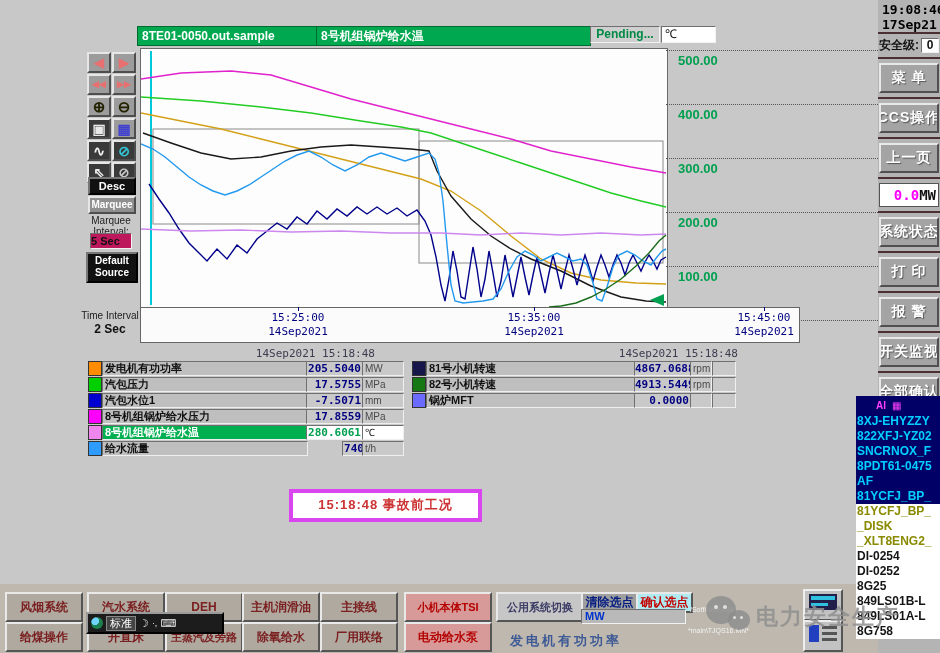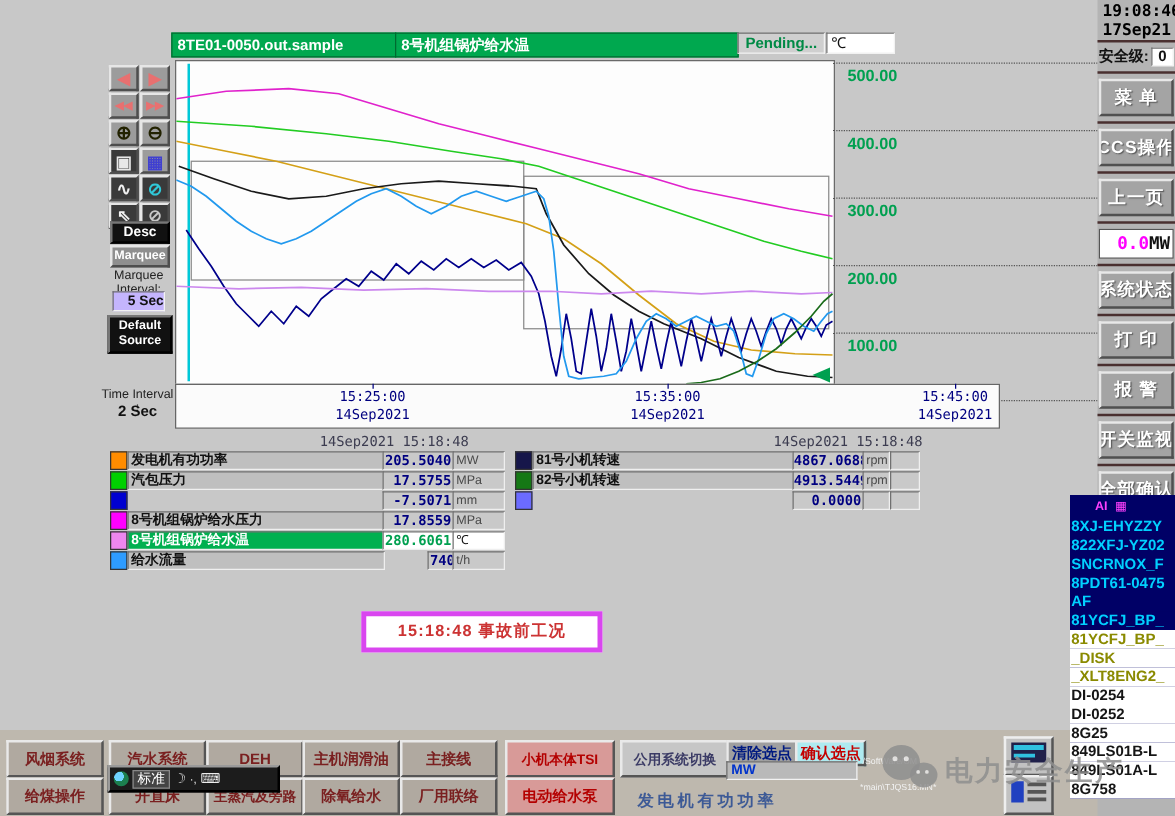--- a/index.html
+++ b/index.html
@@ -143,21 +143,21 @@
           <span class="tb-glyph" style="color: rgb(240, 240, 240); font-size: 13px;">⇖</span>
         </div>
         <div class="tb-btn dark">
           <span class="tb-glyph" style="color: rgb(200, 200, 200); font-size: 13px;">⊘</span>
         </div>
       </div>
   </div>
   <div class="abs mini-black" style="left:88px;top:177px;width:44px;height:14px;font-size:11px;line-height:14px">Desc</div>
   <div class="abs mini-gray" style="left:88px;top:196px;width:44px;height:14px;font-size:10px;line-height:14px">Marquee</div>
   <div class="abs mini-label" style="left:82px;top:215px;width:58px">Marquee Interval:</div>
-  <div class="abs sunken" style="left:90px;top:233px;width:40px;height:14px;background:#c4b5fd;color:#111;font-weight:bold;font-size:11px;text-align:right;line-height:14px">5 Sec</div>
+  <div class="abs sunken" style="left:90px;top:233px;width:40px;height:14px;background:#be185d;color:#111;font-weight:bold;font-size:11px;text-align:left;line-height:14px">5 Sec</div>
   <div class="abs mini-black" style="left:86px;top:252px;width:48px;height:26px;font-size:10px;line-height:12px;padding-top:1px">Default Source</div>
   <div class="abs mini-label" style="left:80px;top:310px;width:60px">Time Interval :</div>
   <div class="abs" style="left:80px;top:322px;width:60px;text-align:center;font-weight:bold;font-size:12px">2 Sec</div>
 
   <div class="abs" id="plot" style="left:140px;top:48px;width:526px;height:258px">
     <svg id="plot-svg" width="526" height="258" viewBox="0 0 526 258">
         <line x1="10" x2="10" y1="2" y2="256" stroke="#00c8d8" stroke-width="2"></line>
         <rect x="12" y="80" width="266" height="95" fill="none" stroke="#8a8a8a" stroke-width="1"></rect>
         <rect x="278" y="92" width="244" height="122" fill="none" stroke="#8a8a8a" stroke-width="1"></rect>
         <polyline points="0,30 40,24 90,22 130,26 170,38 210,50 250,60 290,70 330,80 370,90 410,102 450,110 490,118 525,124" fill="none" stroke="#e022cc" stroke-width="1.4"></polyline>
@@ -214,20 +214,21 @@
         <div class="tcell tunit" style="left: 274px; width: 38px;">MW</div>
       </div>
       <div class="trow" style="left: 88px; top: 377px; width: 330px;">
         <div class="swatch" style="left: 0px; background: rgb(0, 208, 0);"></div>
         <div class="tcell tlab" style="left: 14px; width: 200px;">汽包压力</div>
         <div class="tcell tval" style="left: 218px; width: 54px;">17.5755</div>
         <div class="tcell tunit" style="left: 274px; width: 38px;">MPa</div>
       </div>
       <div class="trow" style="left: 88px; top: 393px; width: 330px;">
         <div class="swatch" style="left: 0px; background: rgb(0, 0, 208);"></div>
+        <div class="tcell tlab" style="left: 14px; width: 200px;">汽包水位1</div>
         <div class="tcell tval" style="left: 218px; width: 54px;">-7.5071</div>
         <div class="tcell tunit" style="left: 274px; width: 38px;">mm</div>
       </div>
       <div class="trow" style="left: 88px; top: 409px; width: 330px;">
         <div class="swatch" style="left: 0px; background: rgb(255, 0, 255);"></div>
         <div class="tcell tlab" style="left: 14px; width: 200px;">8号机组锅炉给水压力</div>
         <div class="tcell tval" style="left: 218px; width: 54px;">17.8559</div>
         <div class="tcell tunit" style="left: 274px; width: 38px;">MPa</div>
       </div>
       <div class="trow hl" style="left: 88px; top: 425px; width: 330px;">
@@ -253,20 +254,21 @@
       </div>
       <div class="trow" style="left: 412px; top: 377px; width: 330px;">
         <div class="swatch" style="left: 0px; background: rgb(21, 120, 21);"></div>
         <div class="tcell tlab" style="left: 14px; width: 204px;">82号小机转速</div>
         <div class="tcell tval" style="left: 222px; width: 54px;">4913.5449</div>
         <div class="tcell tunit" style="left: 278px; width: 18px;">rpm</div>
         <div class="tcell tunit" style="left: 300px; width: 20px;"></div>
       </div>
       <div class="trow" style="left: 412px; top: 393px; width: 330px;">
         <div class="swatch" style="left: 0px; background: rgb(107, 107, 255);"></div>
+        <div class="tcell tlab" style="left: 14px; width: 204px;">锅炉MFT</div>
         <div class="tcell tval" style="left: 222px; width: 54px;">0.0000</div>
         <div class="tcell tunit" style="left: 278px; width: 18px;"></div>
         <div class="tcell tunit" style="left: 300px; width: 20px;"></div>
       </div>
     </div>
 
   <div class="abs" id="event-box" style="left:289px;top:489px;width:185px;height:25px">15:18:48  事故前工况</div>
 
   <div class="abs" id="bottombar" style="left:0;top:584px;width:940px;height:69px">
       <div class="menu-btn v-normal" style="left: 5px; width: 74px; top: 8px;">风烟系统</div>

